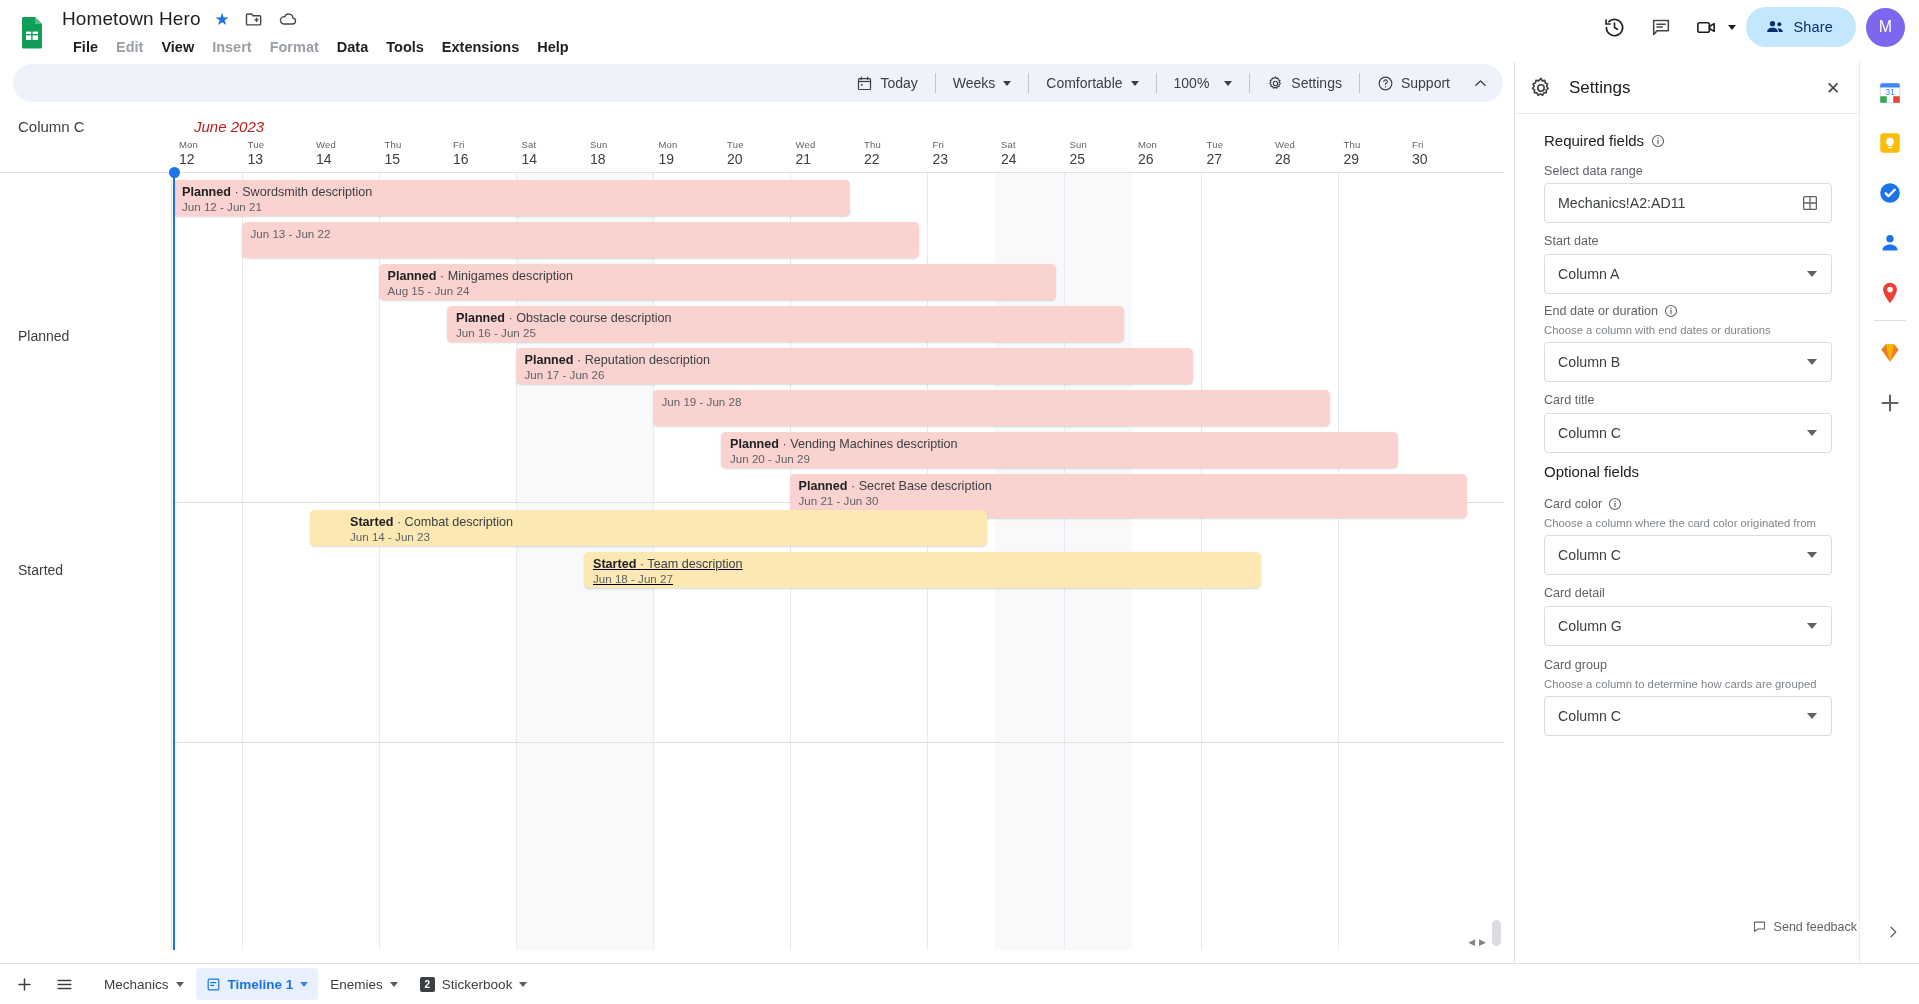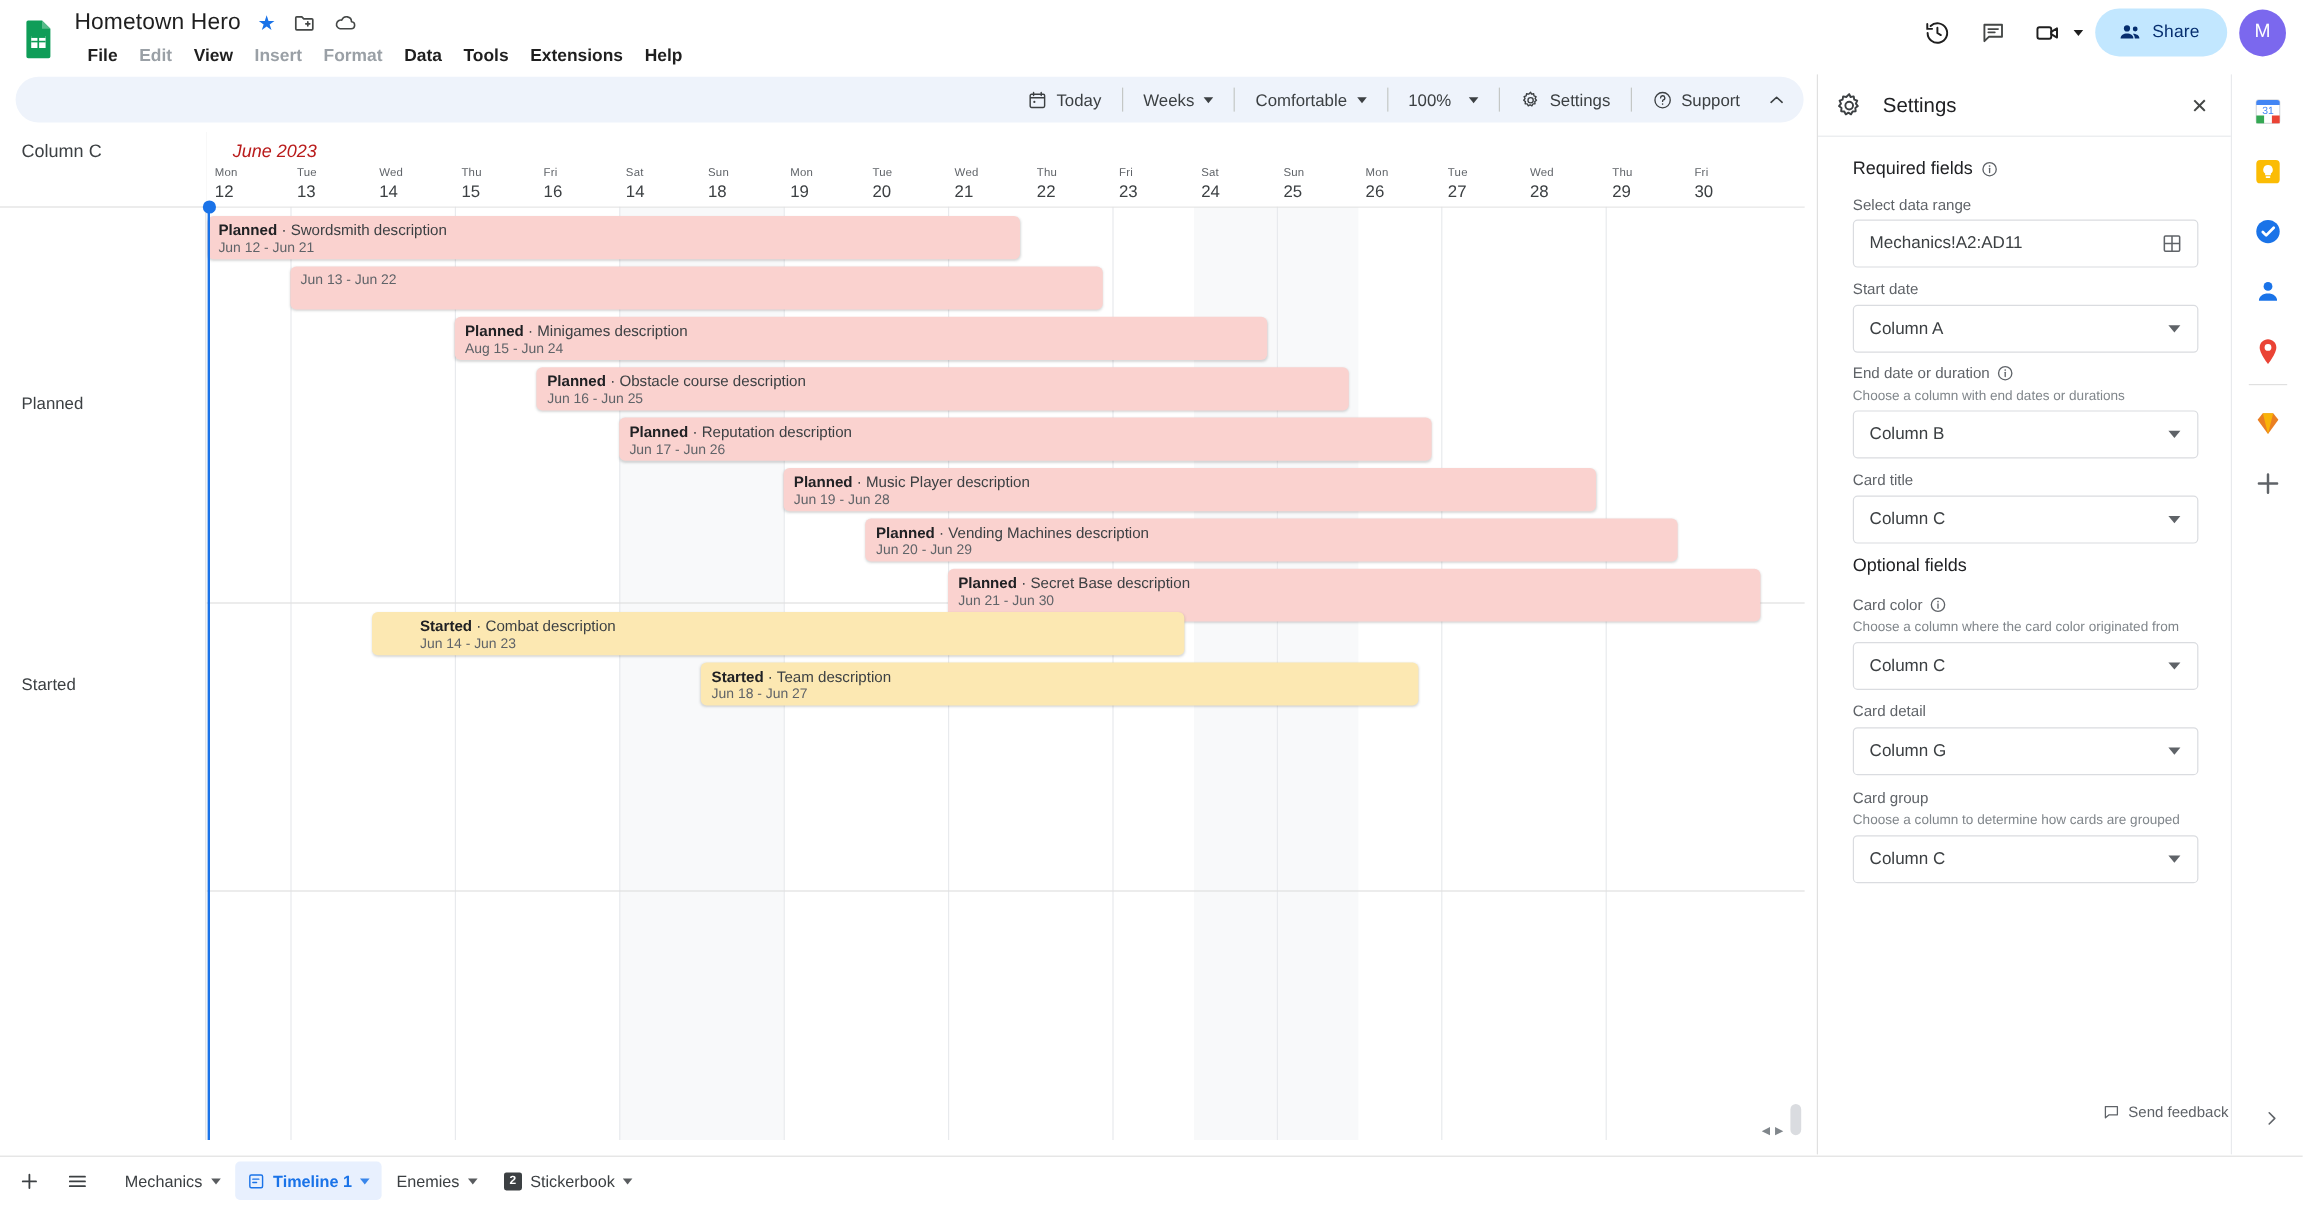--- a/index.html
+++ b/index.html
@@ -379,36 +379,35 @@
         </div>
         <div class="card pink" style="left: 275px; top: 196px; width: 677px; height: 36px;">
           <div class="card-title"><b>Planned</b><span> · Obstacle course description</span></div>
           <div class="card-sub">Jun 16 - Jun 25</div>
         </div>
         <div class="card pink" style="left: 343.5px; top: 238px; width: 677px; height: 36px;">
           <div class="card-title"><b>Planned</b><span> · Reputation description</span></div>
           <div class="card-sub">Jun 17 - Jun 26</div>
         </div>
         <div class="card pink" style="left: 480.5px; top: 280px; width: 677px; height: 36px;">
-          <div class="card-title"><b>Planned</b><span> · Music Player description</span></div>
           <div class="card-sub">Jun 19 - Jun 28</div>
         </div>
         <div class="card pink" style="left: 549px; top: 322px; width: 677px; height: 36px;">
           <div class="card-title"><b>Planned</b><span> · Vending Machines description</span></div>
           <div class="card-sub">Jun 20 - Jun 29</div>
         </div>
         <div class="card pink" style="left: 617.5px; top: 364px; width: 677px; height: 44px;">
           <div class="card-title"><b>Planned</b><span> · Secret Base description</span></div>
           <div class="card-sub">Jun 21 - Jun 30</div>
         </div>
         <div class="card yellow" style="left: 138px; top: 400px; width: 677px; height: 36px; padding-left: 40px;">
           <div class="card-title"><b>Started</b><span> · Combat description</span></div>
           <div class="card-sub">Jun 14 - Jun 23</div>
         </div>
-        <div class="card yellow" style="left: 412px; top: 442px; width: 598px; height: 36px;">
+        <div class="card yellow" style="left: 412px; top: 442px; width: 677px; height: 36px; text-decoration: underline;">
           <div class="card-title"><b>Started</b><span> · Team description</span></div>
           <div class="card-sub">Jun 18 - Jun 27</div>
         </div>
       </div>
   <div class="today-line" style="left: 1px; height: 778px; top: 62px;"></div>
       <div class="today-dot" style="left: -3.5px; top: 57px;"></div>
     </div>
 
   <div class="vscroll">
     <div class="thumb"></div>

